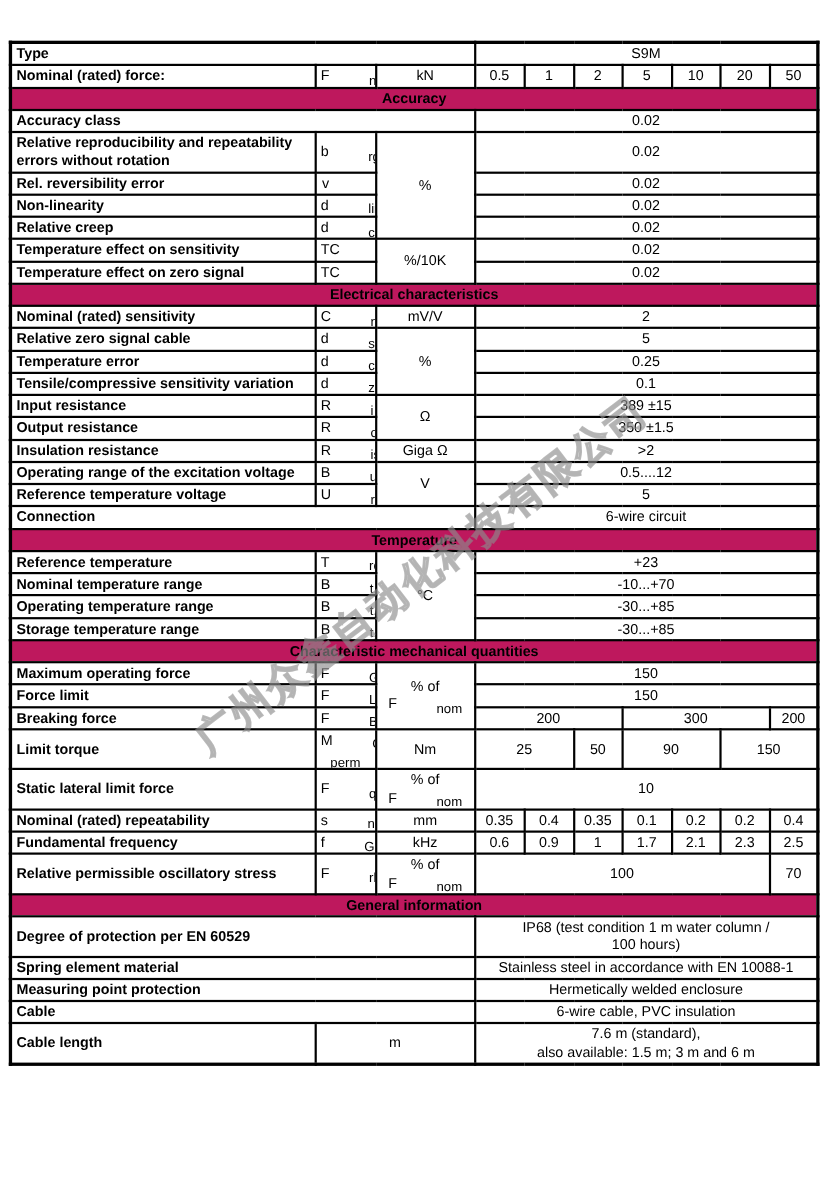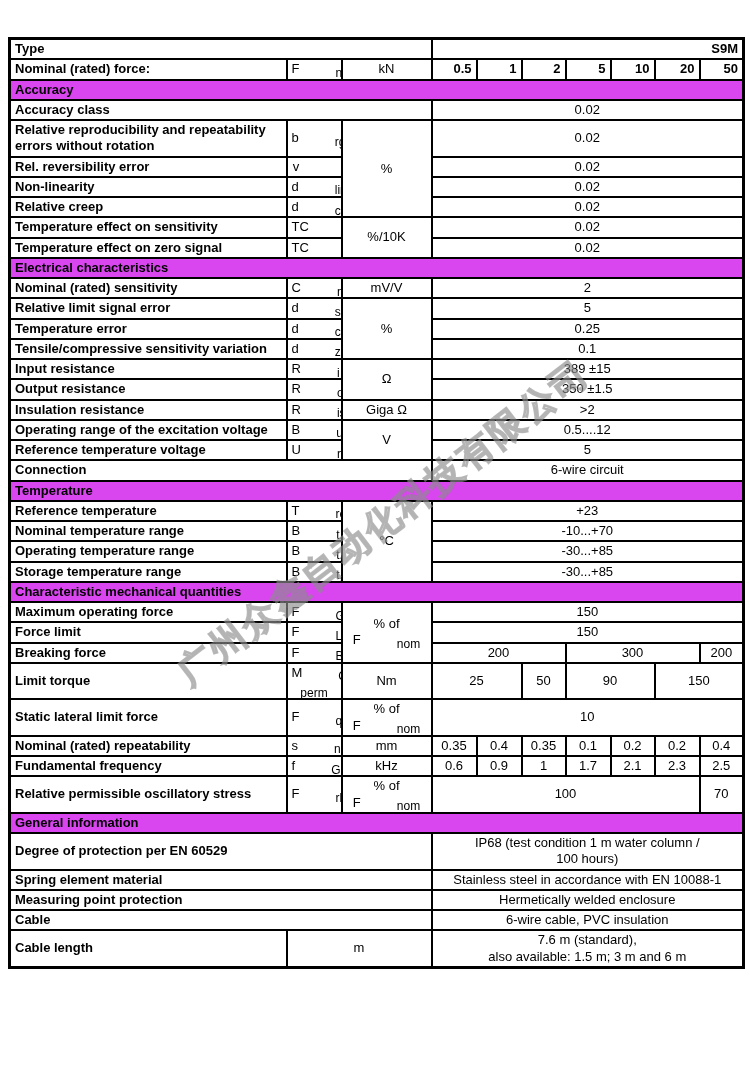--- a/index.html
+++ b/index.html
@@ -14,22 +14,22 @@
   }
   td {
     border: 2px solid #000;
     height: 20px;
     padding: 1px 4px;
     vertical-align: middle;
     overflow: hidden;
   }
   td.lbl { font-weight: bold; text-align: left; }
   td.ctr { text-align: center; }
-  td.sec { background: #d946ef; font-weight: bold; text-align: left; }
-  td.bold { font-weight: bold; text-align: right; }
+  td.sec { background: #be185d; font-weight: bold; text-align: center; }
+  td.bold { font-weight: normal; }
   sub { font-size: 12px; line-height: 0; padding-left: 36px; }
   .vline { display: block; }
 
   .watermark {
     position: absolute; left: 138px; top: 498px; width: 500px; height: 72px;
     transform: rotate(-37.5deg);
     text-align: center;
     font-size: 36px; font-weight: bold; letter-spacing: 3px;
     color: rgba(150,150,150,0.15);
     -webkit-text-stroke: 1.5px rgba(140,140,140,0.6);
@@ -119,21 +119,21 @@
     <td class="sec" colspan="10">Electrical characteristics</td>
   </tr>
 
   <tr>
     <td class="lbl">Nominal (rated) sensitivity</td>
     <td class="ctr"><span>C</span><sub>nom</sub></td>
     <td class="ctr">mV/V</td>
     <td class="ctr" colspan="7">2</td>
   </tr>
   <tr>
-    <td class="lbl">Relative limit signal error</td>
+    <td class="lbl">Relative zero signal cable</td>
     <td class="ctr"><span>d</span><sub>s,0</sub></td>
     <td class="ctr" rowspan="3">%</td>
     <td class="ctr" colspan="7">5</td>
   </tr>
   <tr>
     <td class="lbl">Temperature error</td>
     <td class="ctr"><span>d</span><sub>c</sub></td>
     <td class="ctr" colspan="7">0.25</td>
   </tr>
   <tr>

